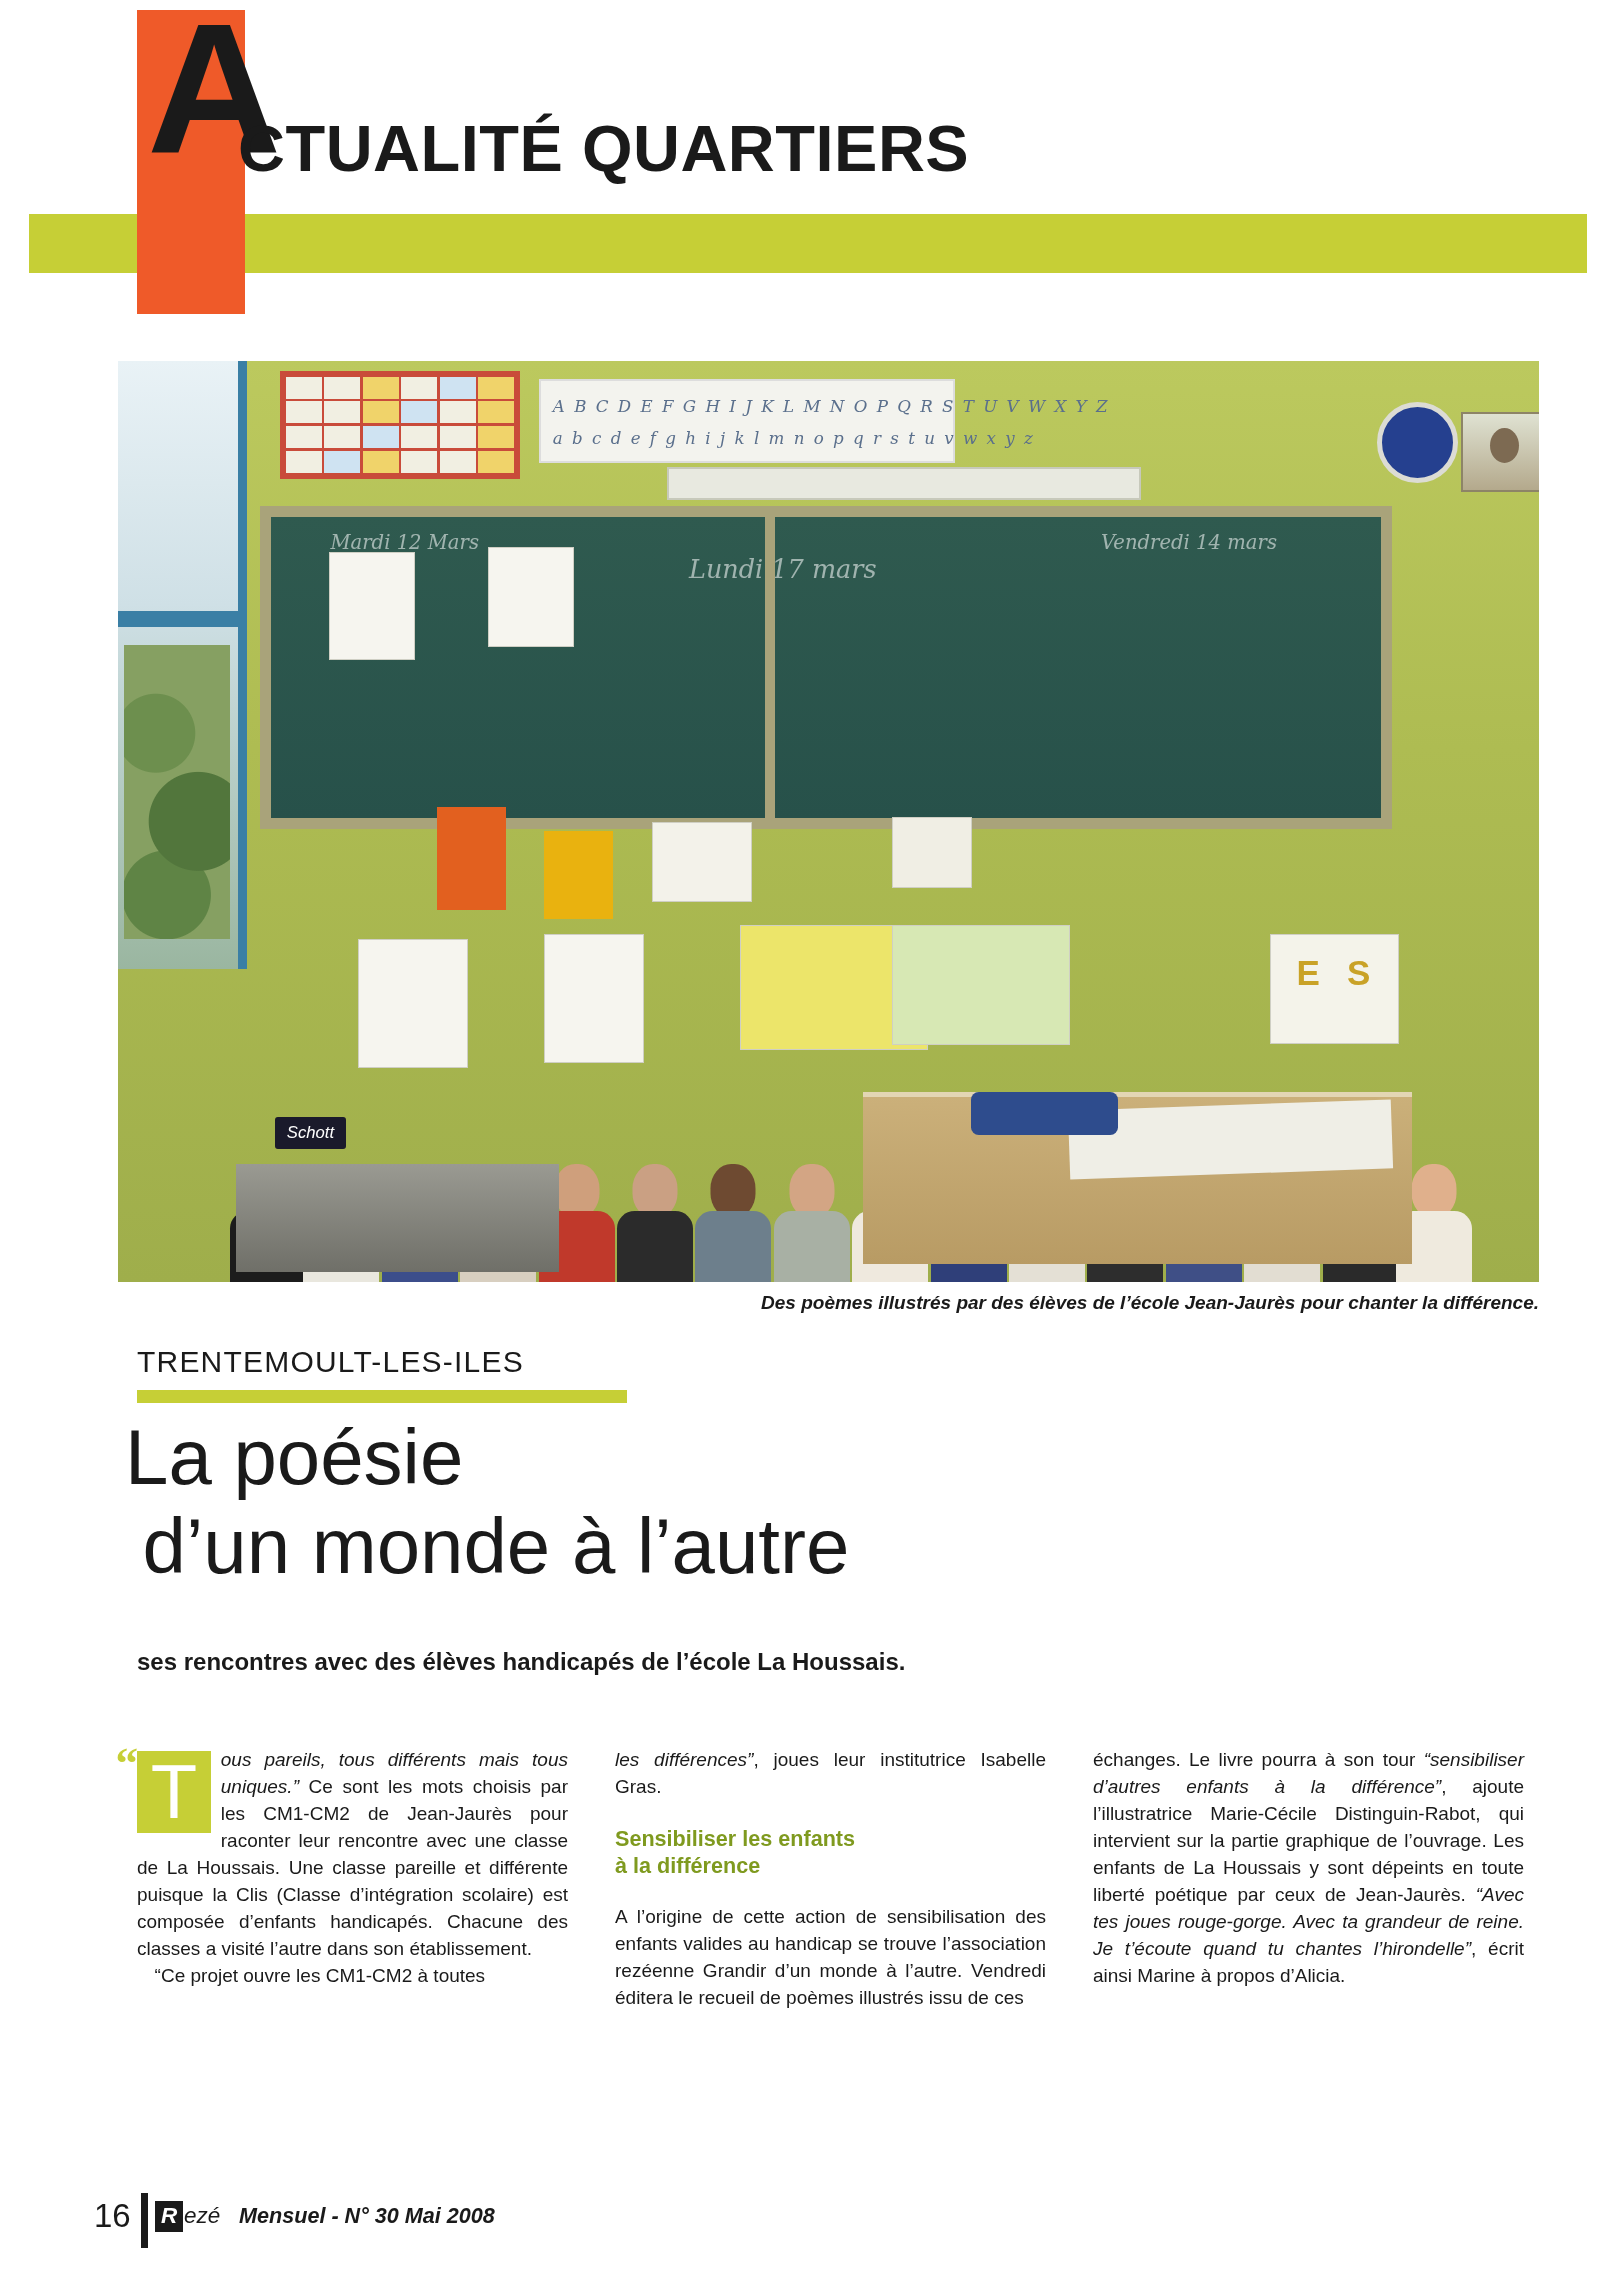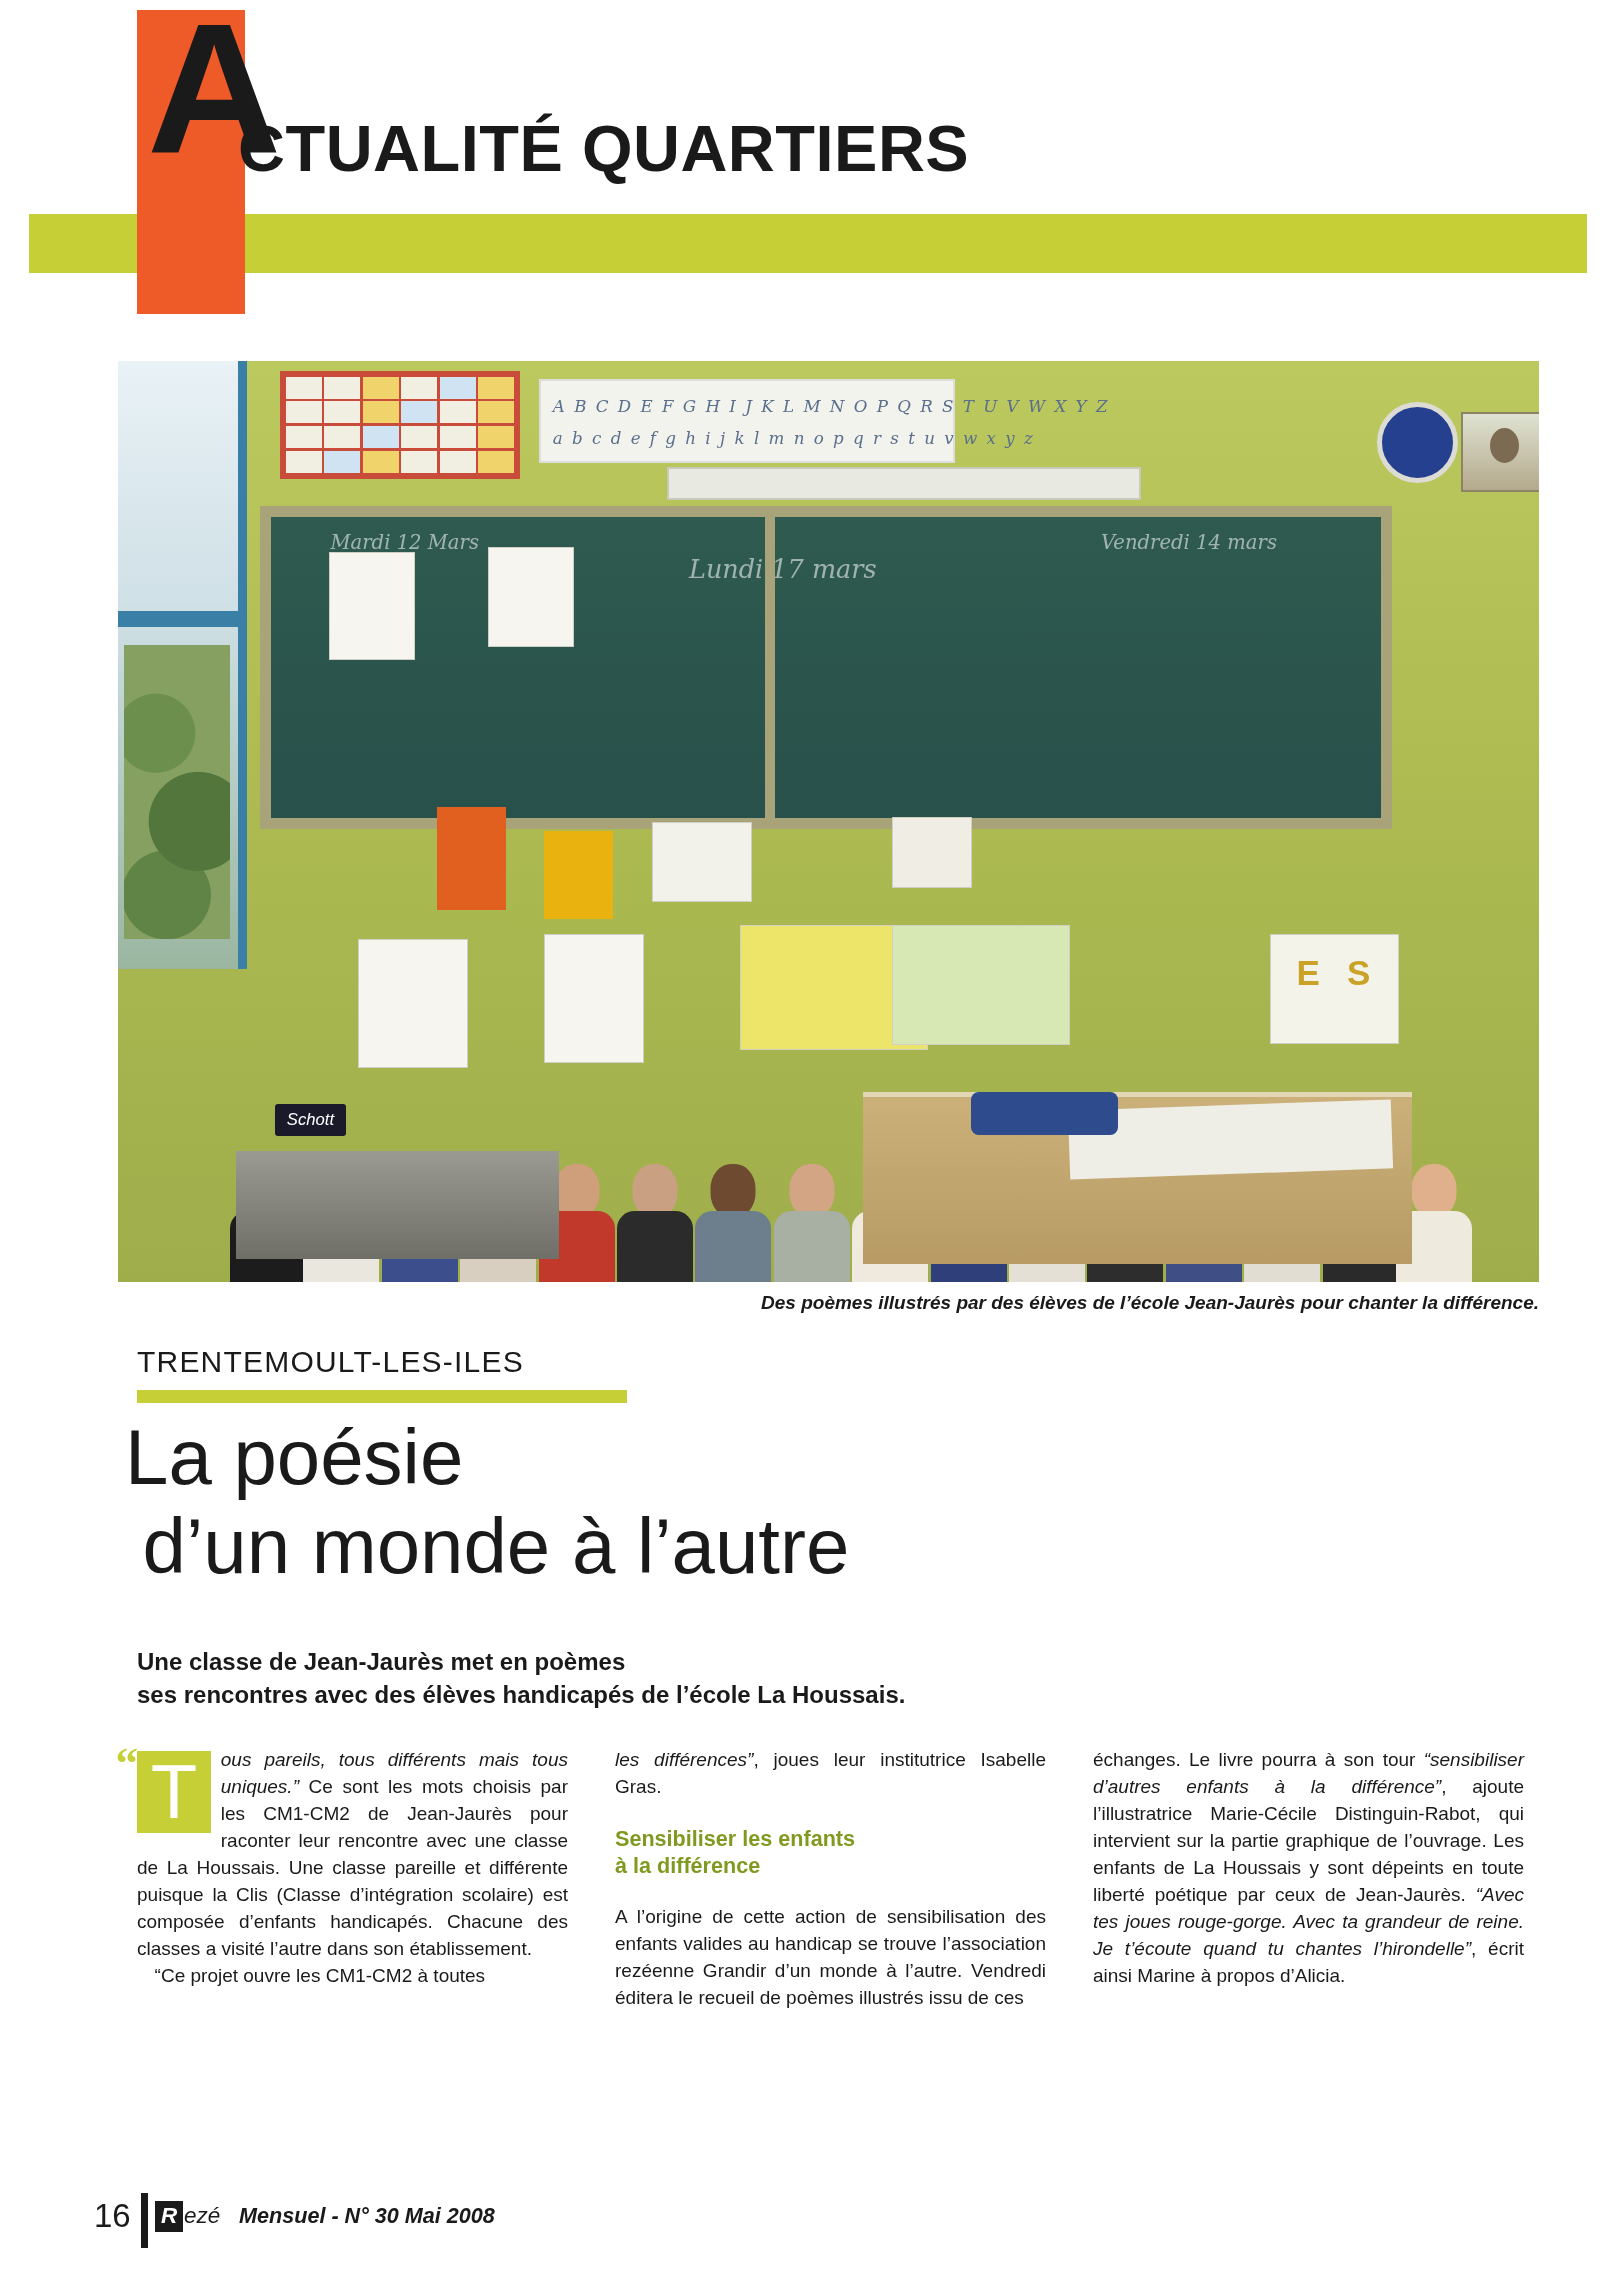--- a/index.html
+++ b/index.html
@@ -162,21 +162,21 @@
   }
   .sheet {
     position: absolute; background: #f6f5ef; border: 1px solid #cfcfc4;
   }
   .desk {
     position: absolute; right: 127px; bottom: 17.6px; width: 549px; height: 167px;
     background: linear-gradient(180deg,#cbb07a 0%, #b89b64 100%);
     border-top: 5.9px solid #e3d6b4;
   }
   .desk2 {
-    position: absolute; left: 118px; bottom: 23px; width: 323px; height: 108px;
+    position: absolute; left: 118px; bottom: 10px; width: 323px; height: 108px;
     background: linear-gradient(180deg,#9a9a92 0%, #6f6f68 100%);
   }
   .papers {
     position: absolute; right: 147px; bottom: 108px; width: 323px; height: 69px;
     background: #efeee6; transform: rotate(-2deg);
   }
   .pencilcase {
     position: absolute; right: 421px; bottom: 147px; width: 147px; height: 43px;
     background: #2e4c8d; border-radius: 7.8px;
   }
@@ -412,21 +412,20 @@
 
 <div class="kicker">TRENTEMOULT-LES-ILES</div>
 <div class="kicker-rule"></div>
 
 <div class="headline">
   <span>La poésie</span>
   <span class="l2">d’un monde à l’autre</span>
 </div>
 
 <div class="standfirst">
-  <div>Une classe de Jean-Jaurès met en poèmes</div>
   <div>ses rencontres avec des élèves handicapés de l’école La Houssais.</div>
 </div>
 
 <div class="cols">
 
   <div class="col">
     <span class="quote-open">“</span>
     <p>
       <span class="dropcap">T</span><span class="italic">ous pareils, tous différents mais tous uniques.”</span><span> Ce sont les mots choisis par les CM1-CM2 de Jean-Jaurès pour raconter leur rencontre avec une classe de La Houssais. Une classe pareille et différente puisque la Clis (Classe d’intégration scolaire) est composée d’enfants handicapés. Chacune des classes a visité l’autre dans son établissement.</span>
     </p>

